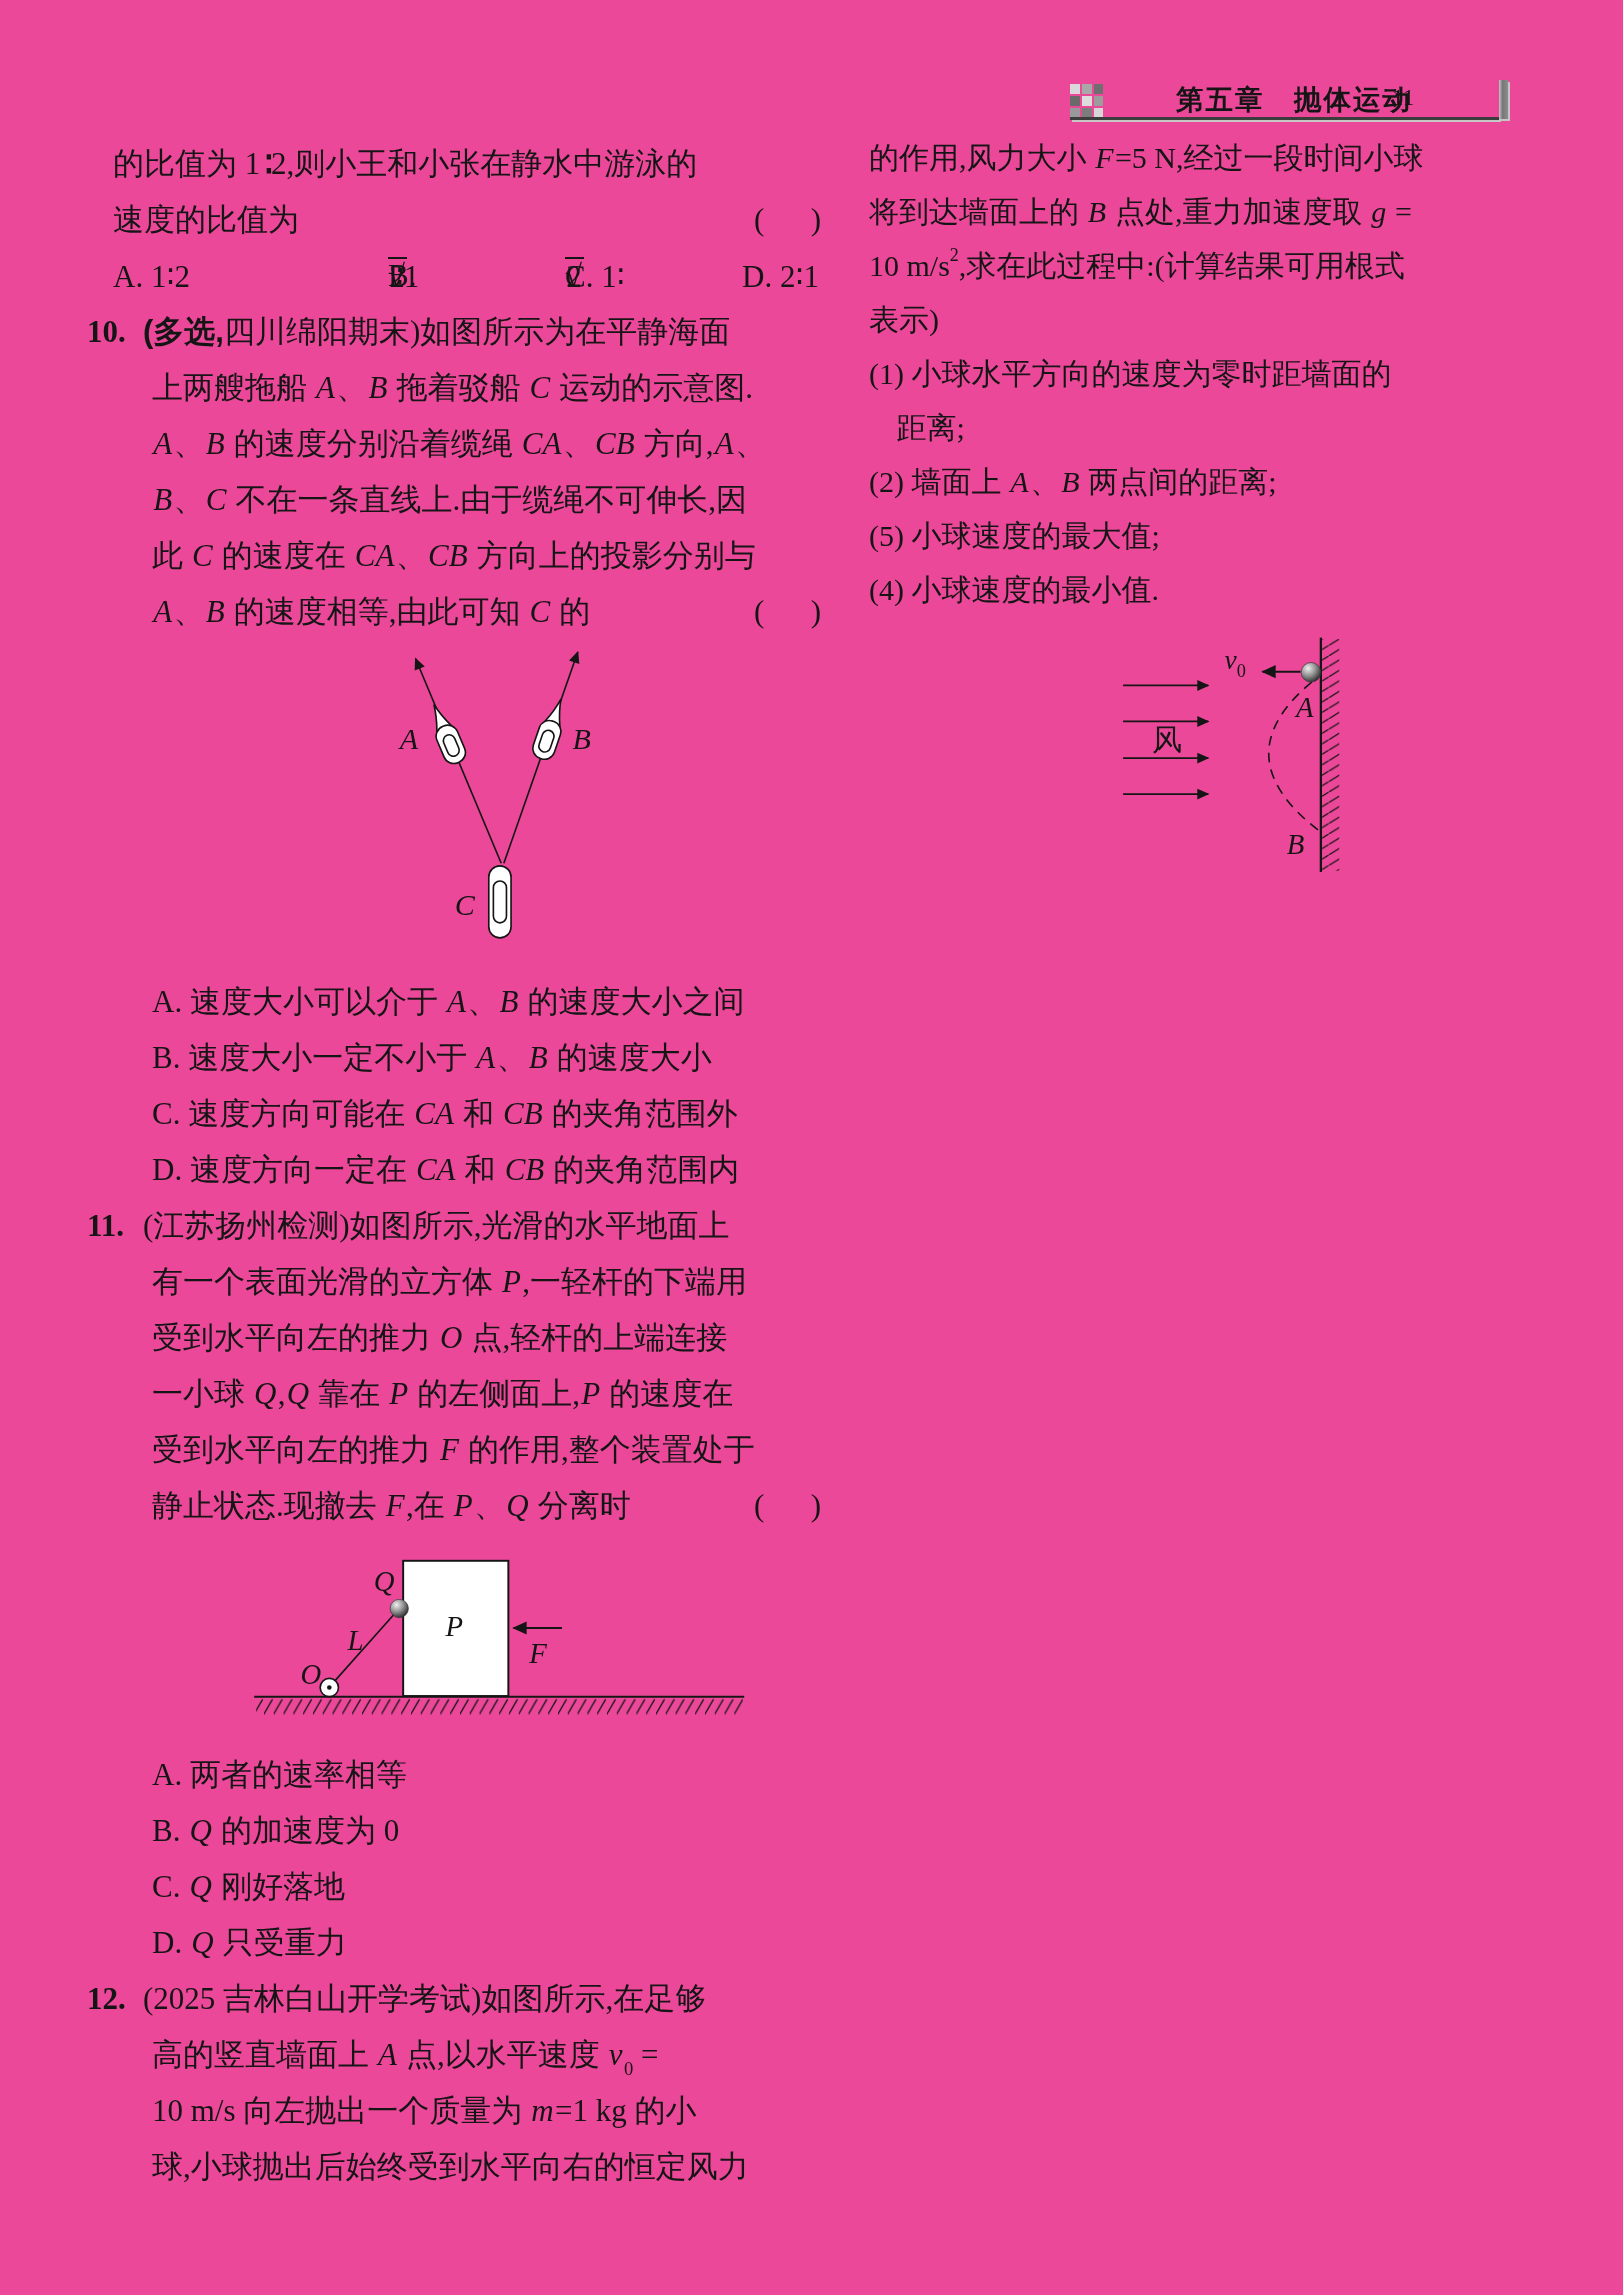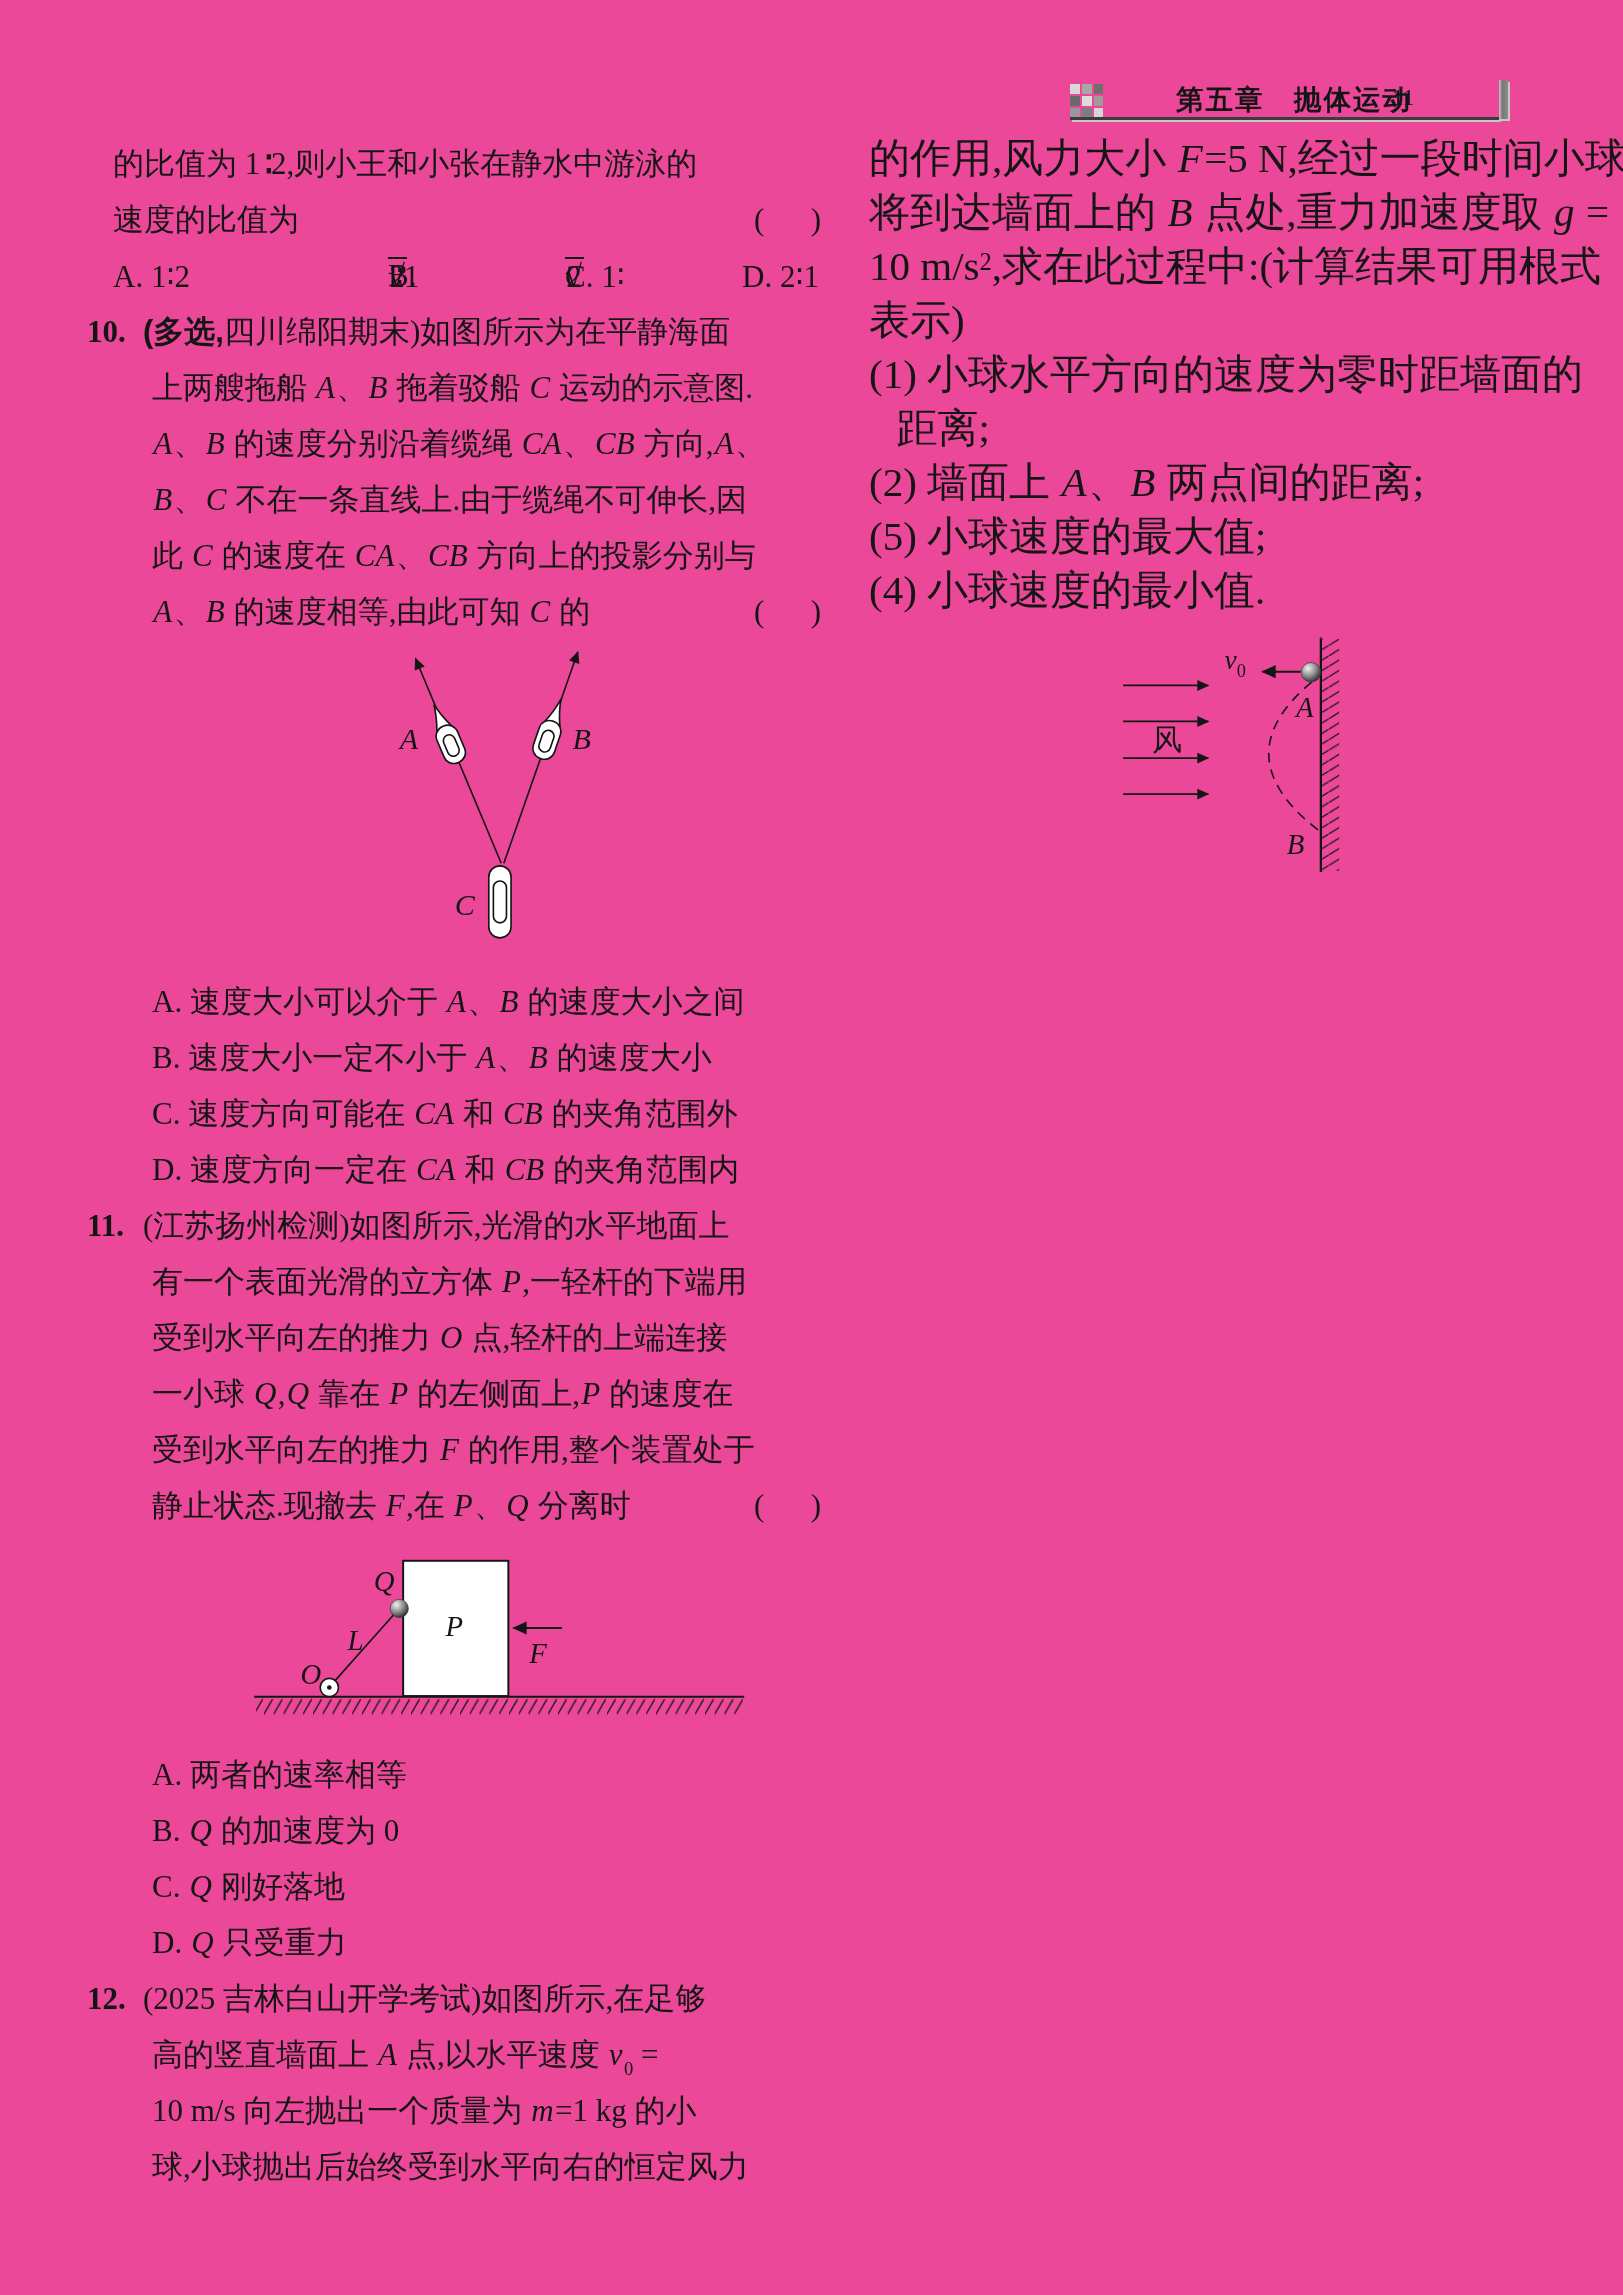--- a/index.html
+++ b/index.html
@@ -16,21 +16,21 @@
     font-size:27.5px; letter-spacing:2px; white-space:pre;}
   .h-page{position:absolute; left:1392px; top:85px; font-size:23px;}
   .h-rule{position:absolute; left:1070px; top:117px; width:429px; height:2.6px;
     background:#3c3c3c; box-shadow:2px 2px 0 #c6c6c6;}
   .h-bar{position:absolute; left:1499px; top:80px; width:9.2px; height:39px;
     background:linear-gradient(90deg,#c4c4c4,#777 40%,#8d8d8d); box-shadow:2px 2px 0 #c6c6c6;}
   
   .col-left{position:absolute; left:69px; top:136px; width:746px;margin-left:18px;}
   .col-right{position:absolute; left:869px; top:131px; width:704px;}
   .line{height:56px; display:flex; align-items:center; font-size:31px; white-space:pre;}
-  .line-r{height:54px; display:flex; align-items:center; font-size:41px; white-space:pre;text-align:right;}
+  .line-r{height:54px; display:flex; align-items:center; font-size:30px; white-space:pre;text-align:right;}
   .indent1{padding-left:26px;}
   .cont{padding-left:65px;}
   .cont-r{padding-left:27.5px;}
   .opt{padding-left:65px;}
   .pnum{display:inline-block; width:56px; font-weight:700;}
   .fill{flex:1;}
   .brk{white-space:pre; padding-right:11.8px;}
   .optrow{position:relative;}
   .optrow span{position:absolute; top:50%; transform:translateY(-50%); white-space:pre;}
   .optrow .oA{left:26px;} .optrow .oB{left:301px;} .optrow .oC{left:478px;} .optrow .oD{left:655px;}

